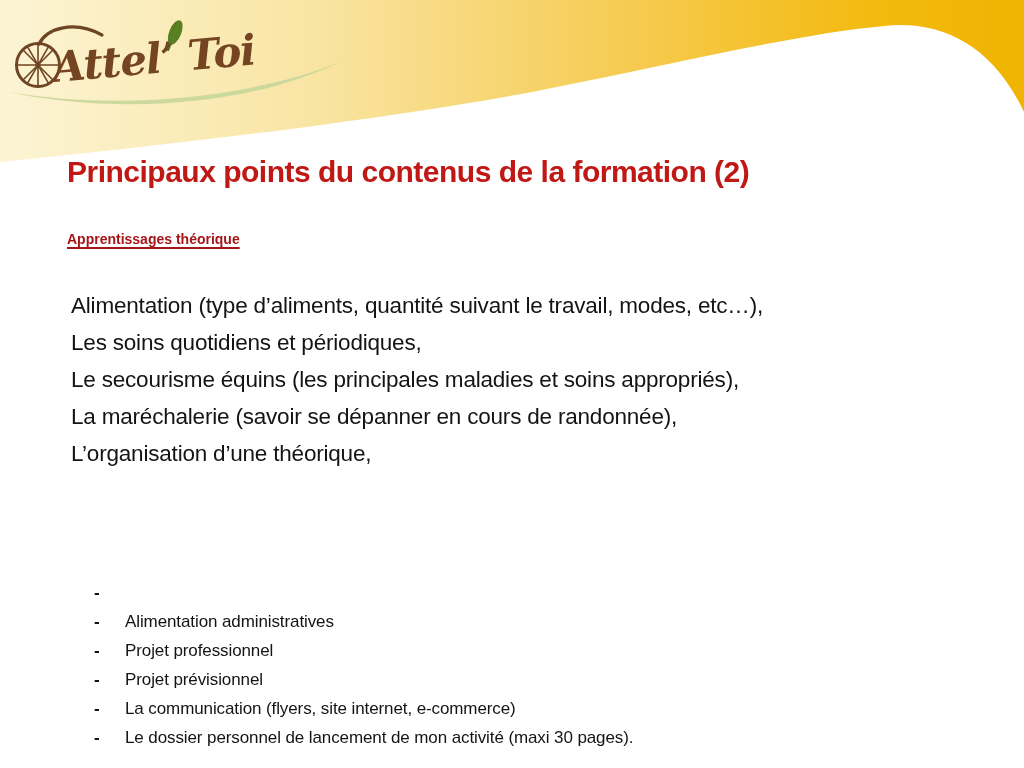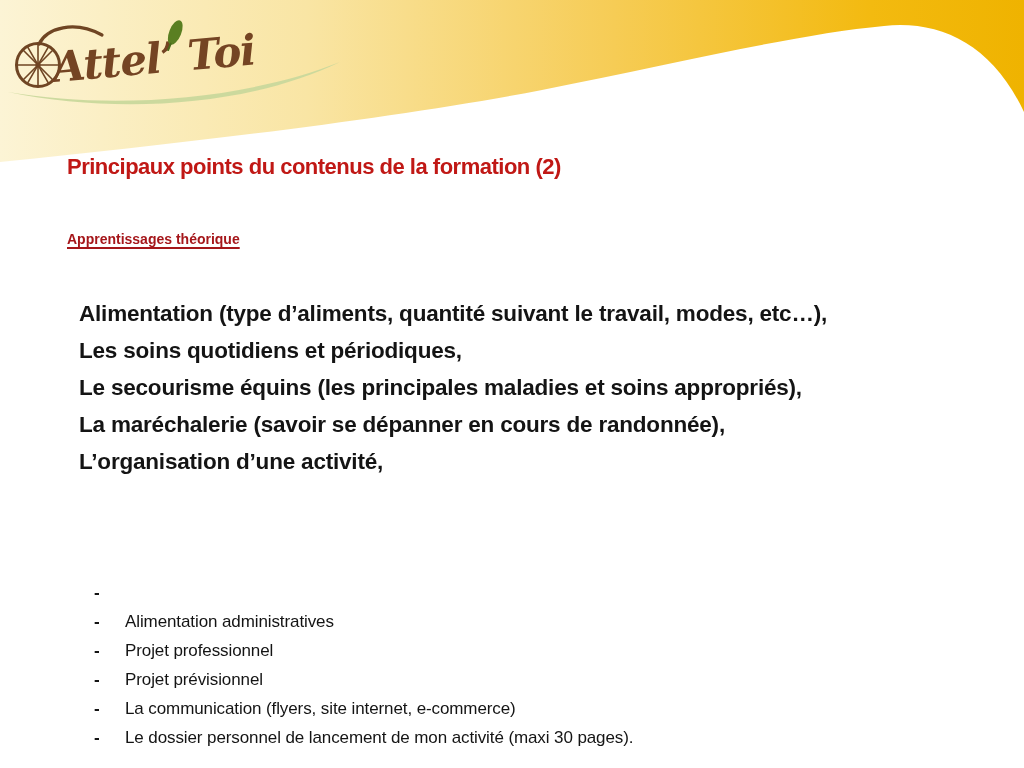--- a/index.html
+++ b/index.html
@@ -27,21 +27,21 @@
     top: 8px;
     left: 4px;
     width: 340px;
     height: 110px;
   }
   .slide-title {
     position: absolute;
     left: 67px;
     top: 135px;
     width: 900px;
-    font-size: 22px;
+    font-size: 30px;
     line-height: 34px;
     font-weight: bold;
     letter-spacing: -0.5px;
     color: #c01815;
     white-space: nowrap;
   }
   .section-heading {
     position: absolute;
     left: 67px;
     top: 214px;
@@ -51,25 +51,24 @@
     color: #a5161a;
     text-decoration: underline;
     text-decoration-thickness: 2px;
     text-underline-offset: 3px;
     white-space: nowrap;
   }
   ul.bullets {
     position: absolute;
     left: 67px;
     top: 283px;
-    margin: 12px;
+    margin: 4px;
     padding: 0;
     list-style: none;
     color: #141414;
-    font-weight: bold;
   }
   ul.bullets li {
     height: 37px;
     line-height: 37px;
     font-size: 22.5px;
     letter-spacing: -0.2px;
     white-space: nowrap;
   }
   ul.sub-bullets {
     position: absolute;
@@ -142,21 +141,21 @@
 
 <h1 class="slide-title">Principaux points du contenus de la formation (2)</h1>
 
 <h2 class="section-heading">Apprentissages théorique</h2>
 
 <ul class="bullets">
   <li>Alimentation (type d’aliments, quantité suivant le travail, modes, etc…),</li>
   <li>Les soins quotidiens et périodiques,</li>
   <li>Le secourisme équins (les principales maladies et soins appropriés),</li>
   <li>La maréchalerie (savoir se dépanner en cours de randonnée),</li>
-  <li>L’organisation d’une activité,</li>
+  <li>L’organisation d’une théorique,</li>
 </ul>
 
 <ul class="sub-bullets">
   <li>
     <span class="dash">-</span>
   </li>
   <li>
     <span class="dash">-</span>
     <span>Alimentation administratives</span>
   </li>

